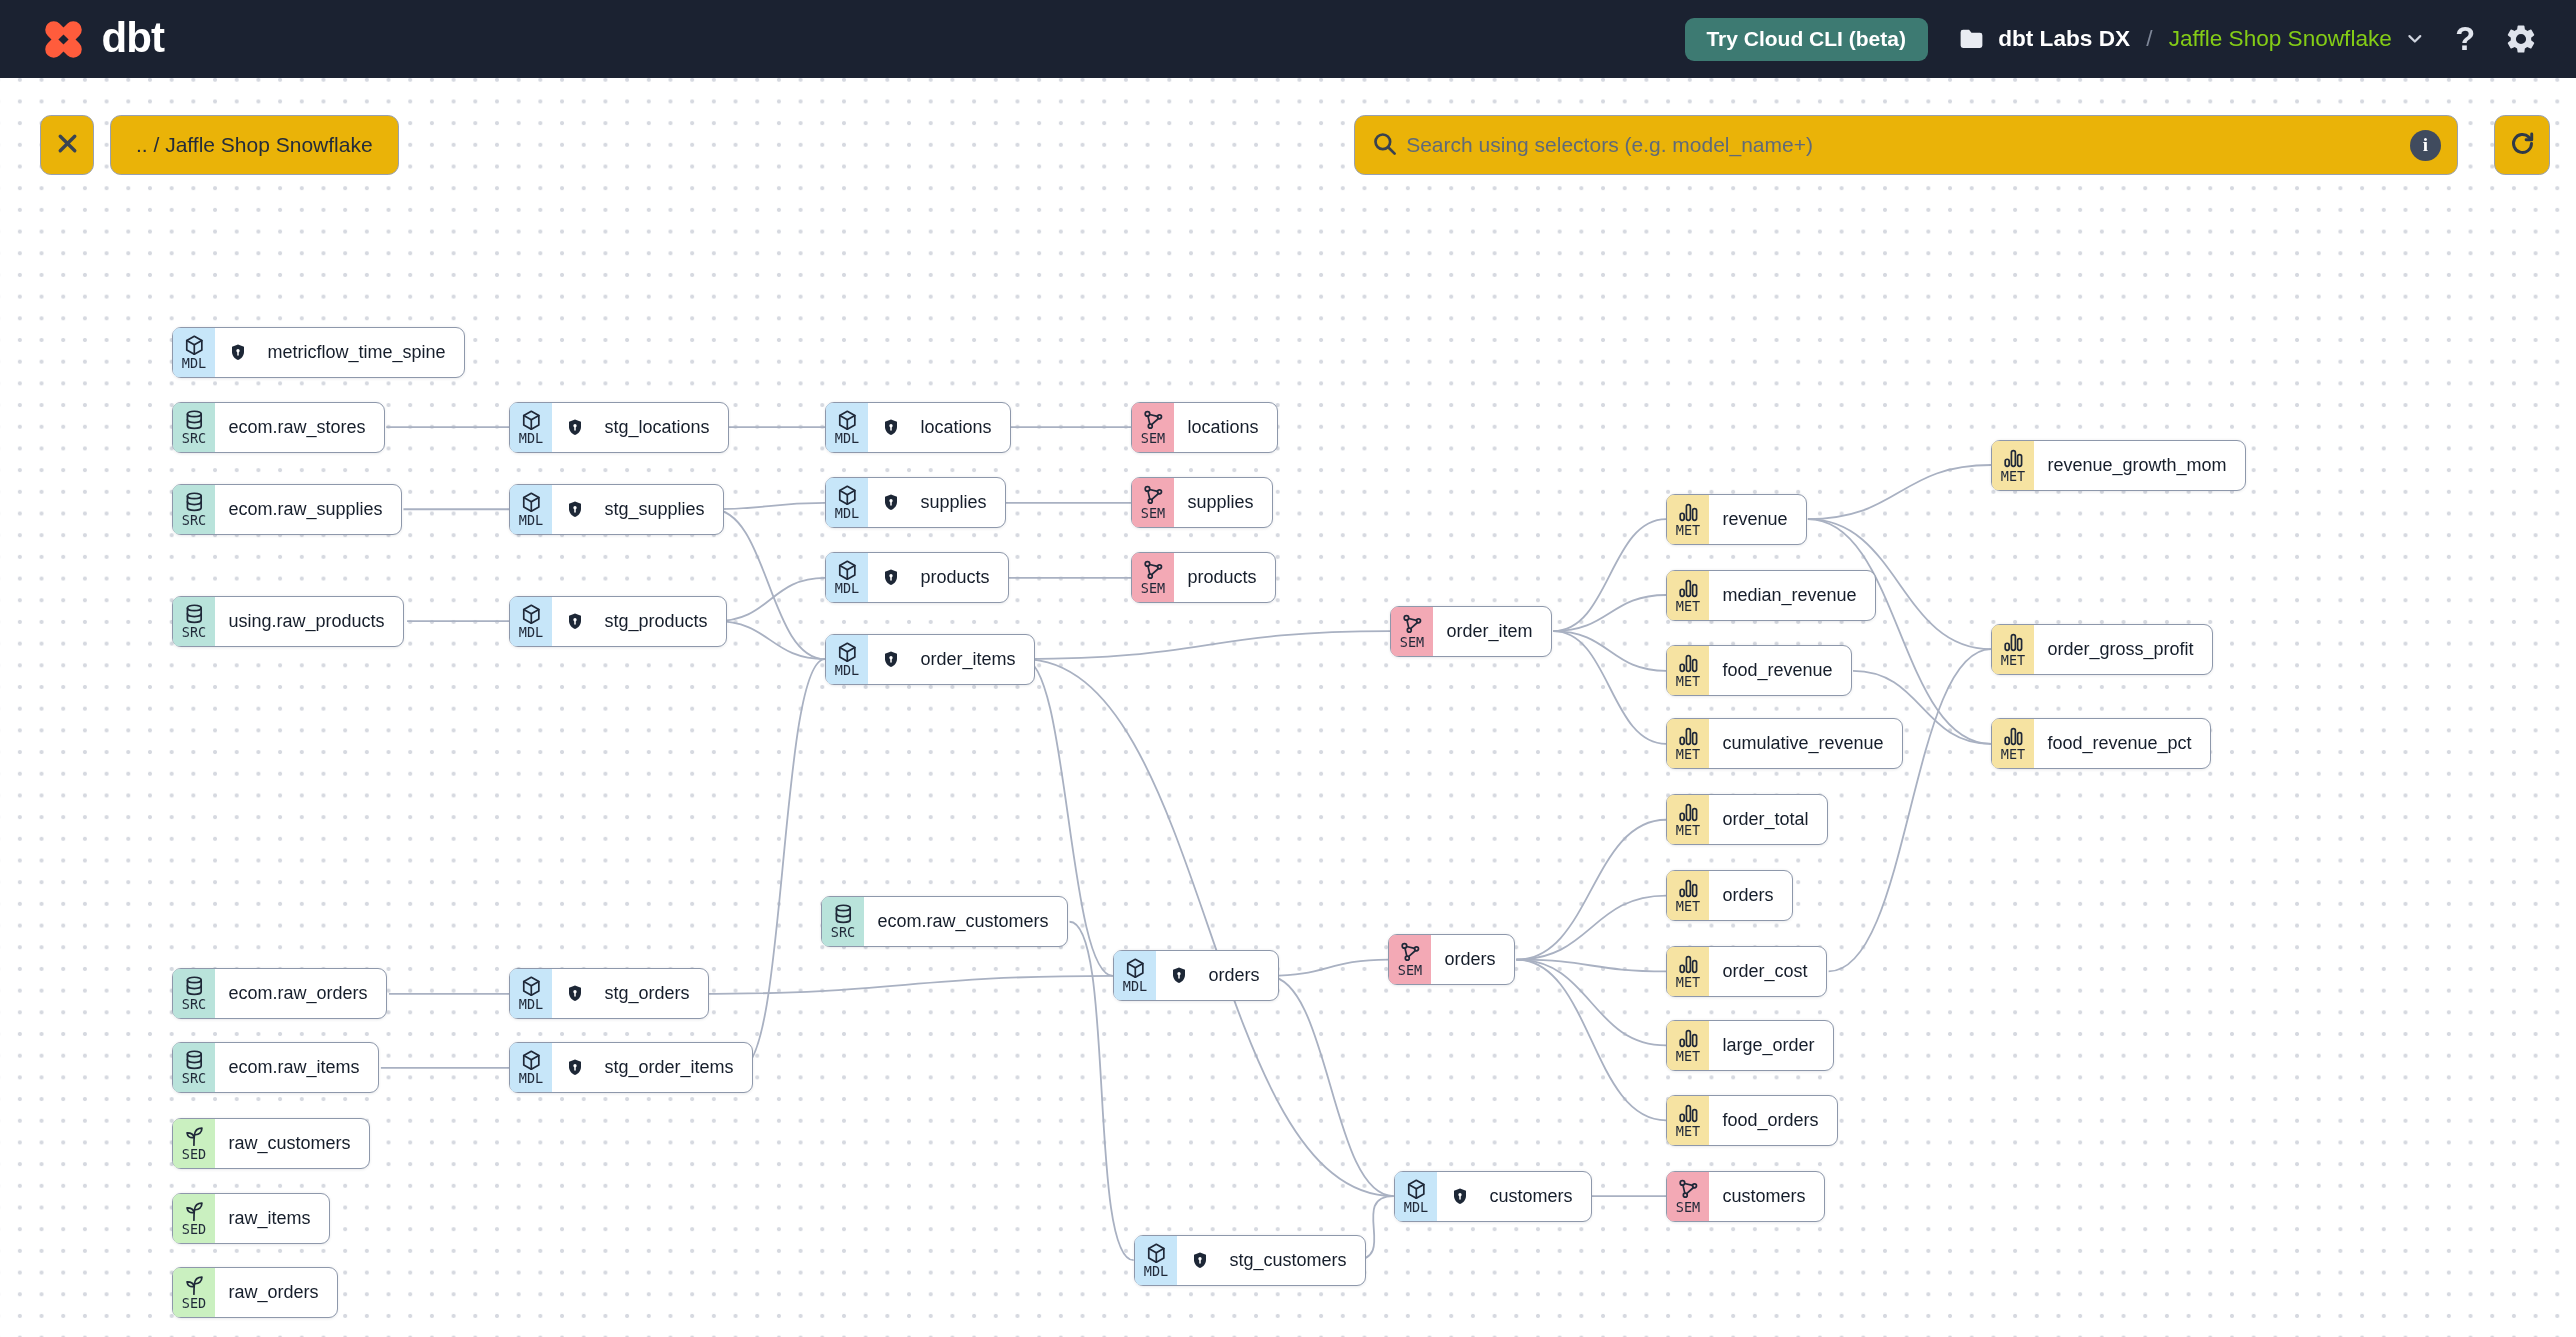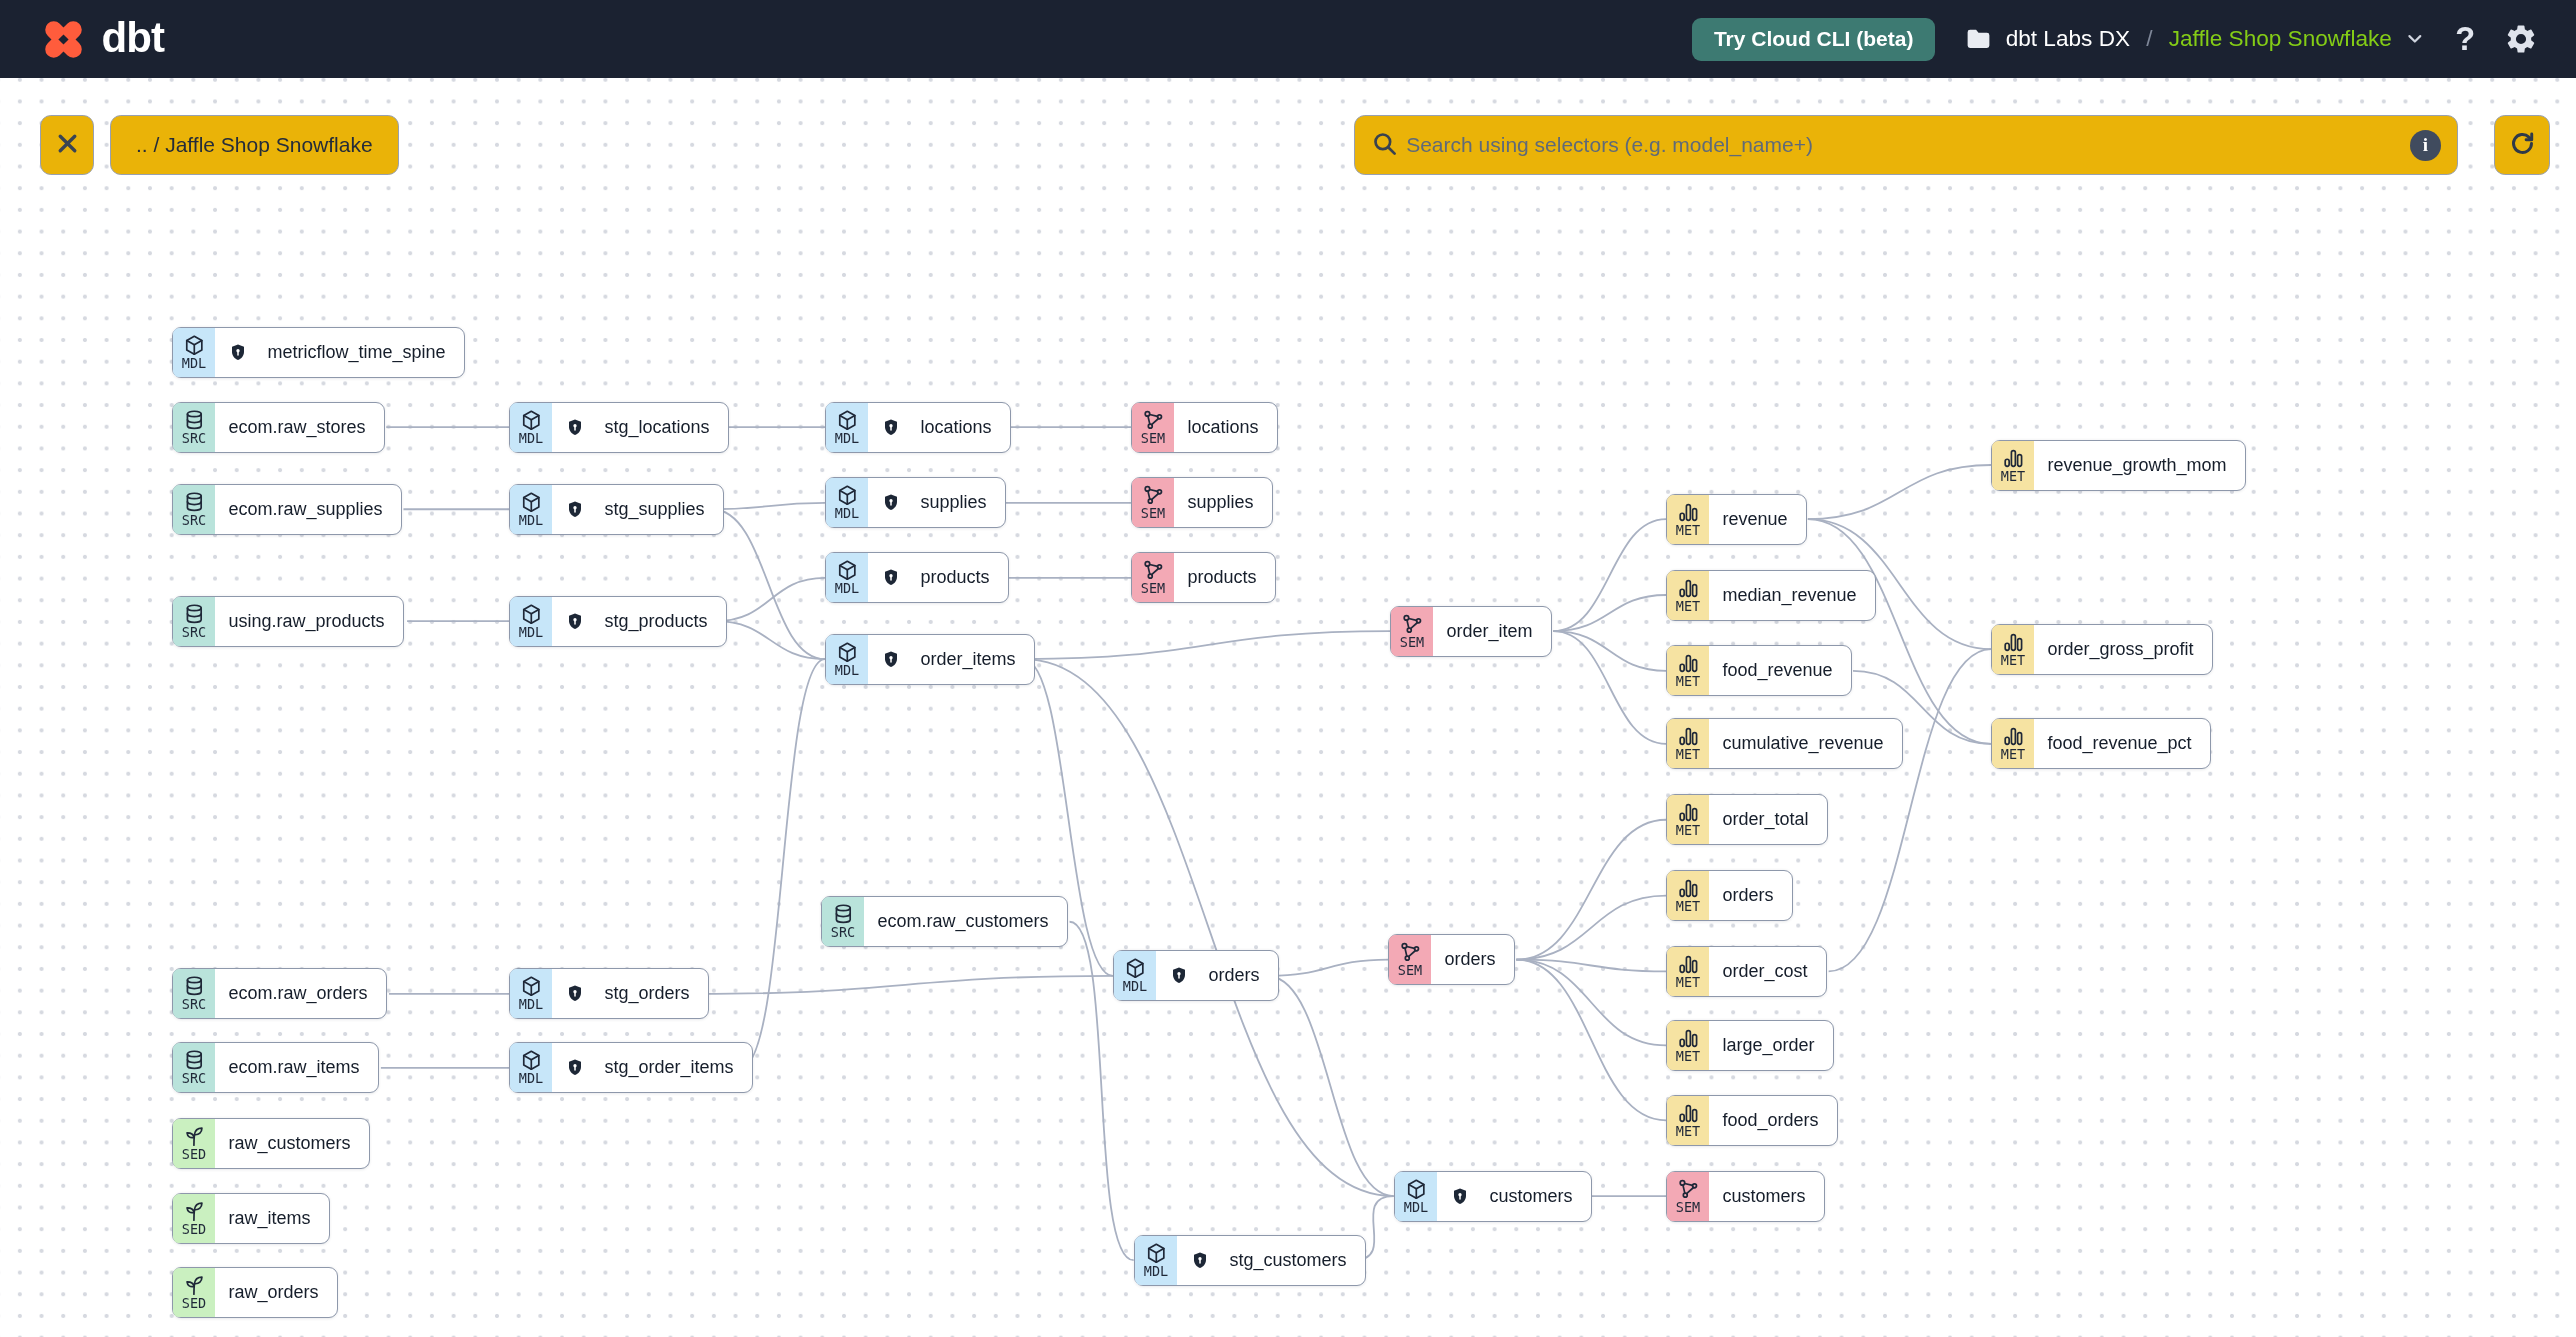--- a/index.html
+++ b/index.html
@@ -18,21 +18,21 @@
   .logo-text{ color:#ffffff; font-weight:bold; font-size:42px; letter-spacing:-0.9px; }
   .nav-menu{ display:flex; align-items:center; gap:49px; margin-left:60px; }
   .nav-item{ color:#f5f7fa; font-size:22.6px; font-weight:bold; display:flex; align-items:center; gap:9px; cursor:pointer; }
   .nav-right{ margin-left:auto; display:flex; align-items:center; gap:29px; }
   .cli-btn{
     background:#3d7a72; color:#ffffff; font-size:21px; font-weight:bold;
     border:none; border-radius:9px; height:43px; padding:0 21.7px; cursor:pointer;
     font-family:"Liberation Sans", sans-serif;
   }
   .account{ display:flex; align-items:center; gap:12.6px; }
-  .account .org{ color:#ffffff; font-weight:normal; font-size:22.6px; }
+  .account .org{ color:#ffffff; font-weight:bold; font-size:22.6px; }
   .account .sep{ color:#7e8798; font-size:22.6px; padding:0 3.6px; }
   .account .project{ color:#84cc16; font-size:22.6px; }
   .nav-icon{ display:flex; align-items:center; justify-content:center; }
   .help-q{ color:#e2e6ee; font-size:32.5px; font-weight:bold; }
   
   .canvas{
     position:absolute; left:0; top:78px; width:2576px; height:1260px;
     background-image:radial-gradient(circle,#d6d9e0 1.8px, transparent 2.3px);
     background-size:21.7px 21.7px; background-position:9px 12.6px; z-index:0;
   }

